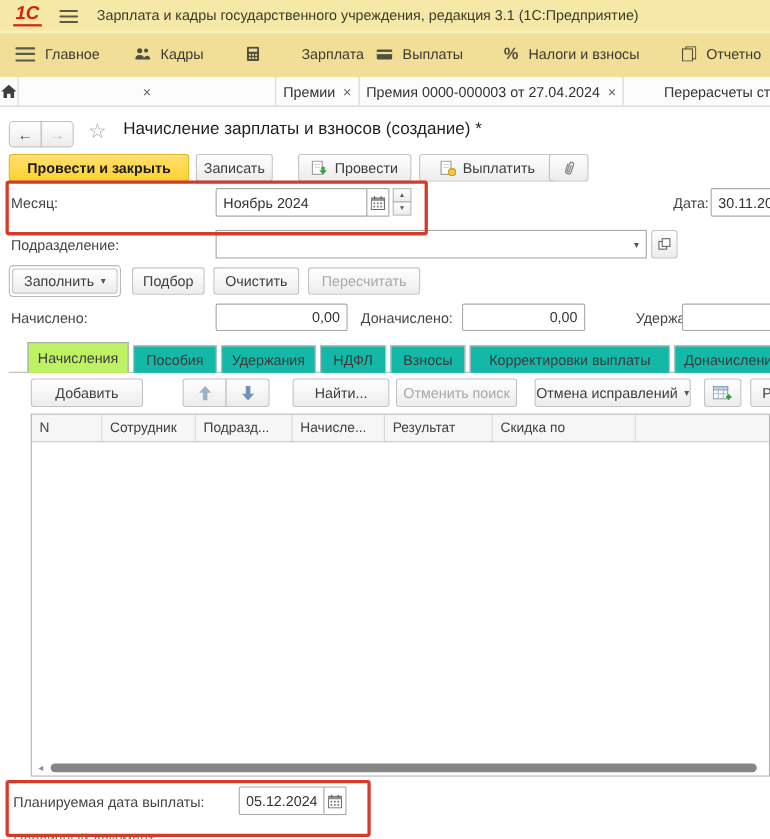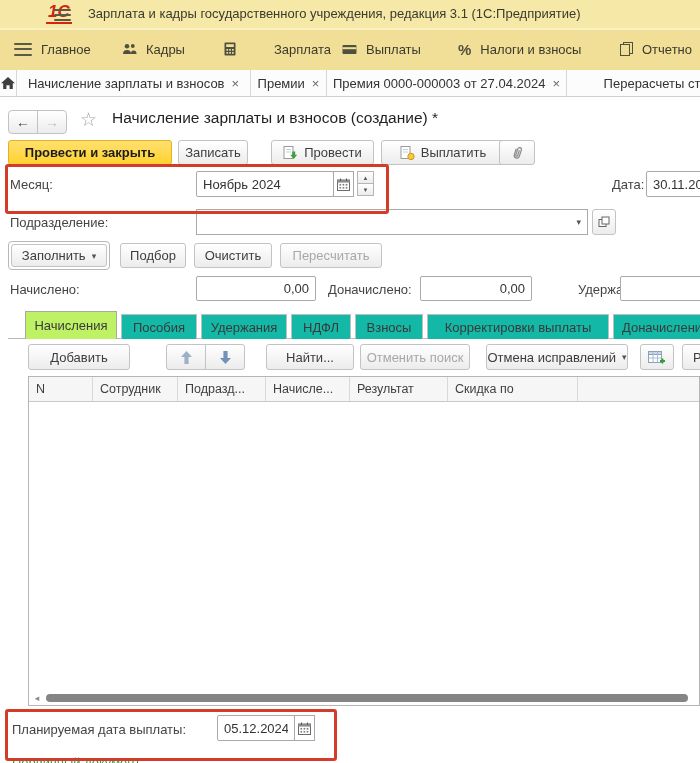--- a/index.html
+++ b/index.html
@@ -6,21 +6,21 @@
   body{
     width:700px;height:763px;overflow:hidden;position:relative;
     background:#fff;
     font-family:"Liberation Sans","DejaVu Sans",sans-serif;
     font-size:13px;color:#3c3c3c;
   }
   .abs{position:absolute;}
   .nowrap{white-space:nowrap;}
   
   .titlebar{left:0;top:0;width:700px;height:28px;background:#f6e8a6;border-bottom:2px solid #faf1c3;}
-  .logo{left:12px;top:3px;font-weight:bold;font-style:italic;font-size:17px;color:#d6220f;border-bottom:2px solid #d6220f;padding:0 2px 1px 2px;line-height:18px;margin-left:34px;}
+  .logo{left:12px;top:3px;font-weight:bold;font-style:italic;font-size:17px;color:#d6220f;border-bottom:2px solid #d6220f;padding:0 2px 1px 2px;line-height:18px;}
   .burger{width:17px;height:12px;display:flex;flex-direction:column;justify-content:space-between;}
   .burger i{display:block;height:2px;background:#5a5a46;border-radius:1px;}
   .apptitle{left:88px;top:6px;font-size:13px;color:#3a3a2e;}
   .menubar{left:0;top:30px;width:700px;height:40px;background:#f1df97;}
   .mi{position:absolute;top:8px;height:22px;display:flex;align-items:center;gap:9px;color:#3a3a2e;cursor:default;}
   .mi .pct{font-weight:bold;font-size:15px;color:#50503e;}
   
   .tabbar{left:0;top:70px;width:700px;height:26px;background:#fcfcfc;border-bottom:1px solid #cfcfcf;display:flex;align-items:stretch;}
   .home{width:30px;display:flex;align-items:center;justify-content:center;border-right:1px solid #d8d8d8;}
   .wtab{display:flex;align-items:center;justify-content:center;gap:7px;border-right:1px solid #d8d8d8;padding:0 6px;box-sizing:border-box;flex:none;color:#333;}
@@ -129,21 +129,20 @@
   </div>
 </div>
 
 <div class="abs tabbar">
   <div class="home">
     <svg width="16" height="14">
       <path d="M8 1 L15 7.2 H12.8 V13 H9.6 V9.2 H6.4 V13 H3.2 V7.2 H1 Z" fill="#3e3e3e"></path>
       </svg>
   </div>
   <div class="wtab" style="width:234px;">
-    <span class="nowrap">Начисление зарплаты и взносов</span>
     <span class="x">×</span>
   </div>
   <div class="wtab" style="width:76px;">
     <span class="nowrap">Премии</span>
     <span class="x">×</span>
   </div>
   <div class="wtab" style="width:240px;">
     <span class="nowrap">Премия 0000-000003 от 27.04.2024</span>
     <span class="x">×</span>
   </div>

